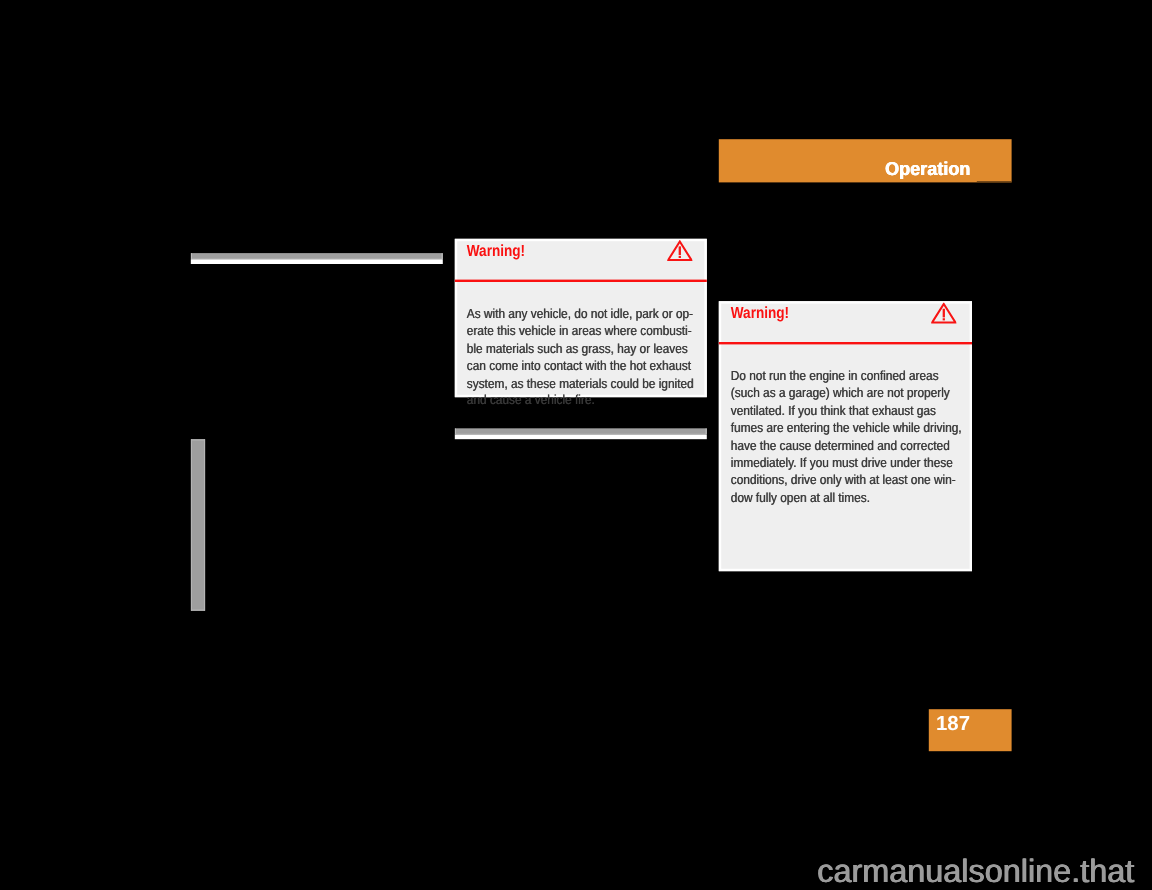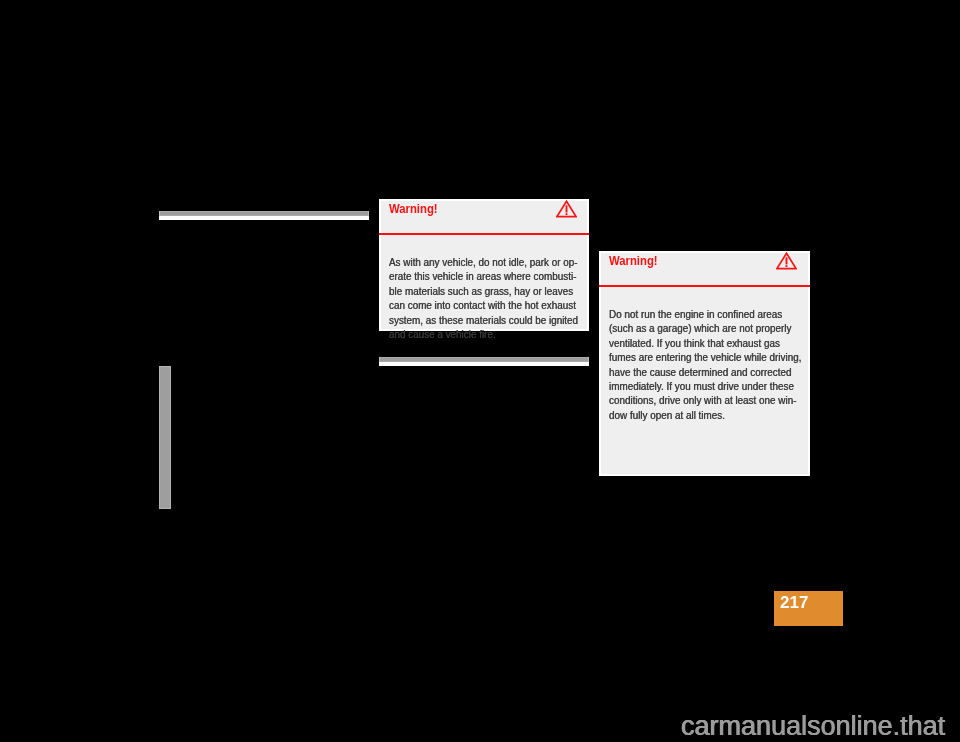--- a/index.html
+++ b/index.html
@@ -69,20 +69,24 @@
     position:absolute; left:681px; top:713px; color:#9b9b9b;
     font-size:27px; line-height:27px; white-space:nowrap;
     text-shadow:0.4px 0 0 #9b9b9b, -0.4px 0 0 #9b9b9b;
   }
 </style>
 </head>
 <body>
 
 <div class="page">
 
+  <div class="section-header">
+    <span class="sh-title">Operation</span>
+    <span class="hdr-edge"></span>
+  </div>
 
   <div class="hrule" style="left:159px; top:211px; width:210px;">
     <div class="gray"></div>
     <div class="white"></div>
   </div>
 
   <div class="hrule" style="left:379px; top:357px; width:210px;">
     <div class="gray"></div>
     <div class="white"></div>
   </div>
@@ -131,17 +135,17 @@
           <span>fumes are entering the vehicle while driving,</span>
           <span>have the cause determined and corrected</span>
           <span>immediately. If you must drive under these</span>
           <span>conditions, drive only with at least one win-</span>
           <span>dow fully open at all times.</span>
         </p>
     </div>
   </div>
 
   <div class="page-number">
-    <span>217</span>
+    <span>187</span>
   </div>
 
   <div class="watermark">carmanualsonline.that</div>
 </div>
 
 </body></html>

